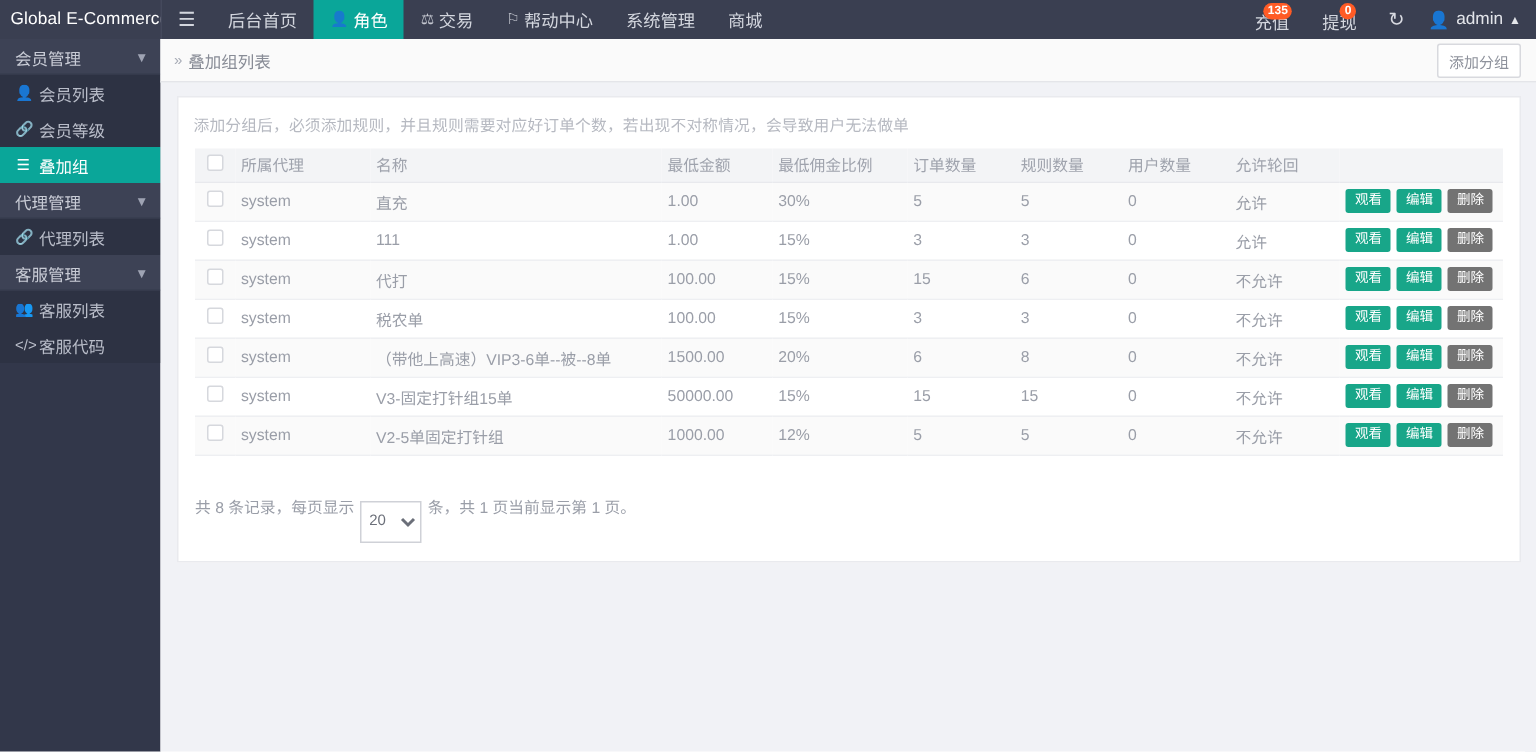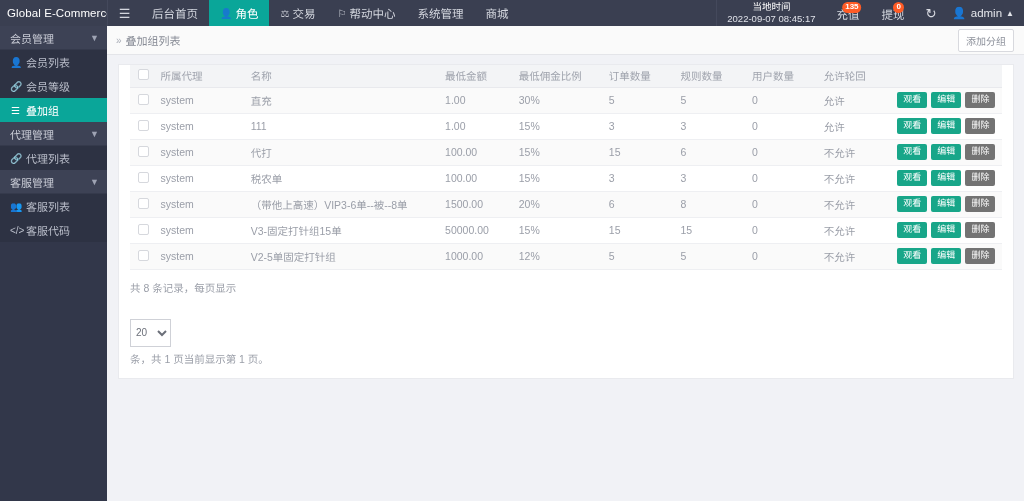--- a/index.html
+++ b/index.html
@@ -218,21 +218,21 @@
     line-height: 1.1;
   }
   .btn-view { background: #18a689; }
   .btn-edit { background: #18a689; }
   .btn-del  { background: #737373; }
 
   .footbar {
     padding: 10px 11px 12px 11px;
     font-size: 10.5px;
     color: #9a9ea8;
-    display: flex; align-items: flex-start; gap: 4px; flex-direction: column;
+    display: flex; align-items: center; gap: 4px;
   }
   .footbar select {
     font-size: 10px;
     font-family: inherit;
     border: 1px solid #cfd1d7;
     background: #fff;
     color: #6b6f79;
     height: 28px;
     padding: 0 1px;
     margin-top: 20px;
@@ -270,24 +270,20 @@
   <div class="nav-item">
     <span>系统管理</span>
   </div>
 
   <div class="nav-item">
     <span>商城</span>
   </div>
 
   <div class="nav-spacer"></div>
 
-  <div class="nav-time">
-    <span class="t-lbl">当地时间</span>
-    <span class="t-val">2022-09-07 08:45:17</span>
-  </div>
 
   <div class="nav-badged">
     <span class="badge">135</span>
     <span>充值</span>
   </div>
 
   <div class="nav-badged">
     <span class="badge small">0</span>
     <span>提现</span>
   </div>
@@ -351,20 +347,21 @@
     <div class="crumb">
       <span class="sep">»</span>
       <span>叠加组列表</span>
     </div>
     <div class="crumb-spacer"></div>
     <button class="btn-outline">添加分组</button>
   </div>
 
   <div id="panel">
 
+    <div class="notice">添加分组后，必须添加规则，并且规则需要对应好订单个数，若出现不对称情况，会导致用户无法做单</div>
 
     <table class="grid">
       <thead>
         <tr>
           <th class="c-chk">
             <span class="chk"></span>
           </th>
           <th class="c-agent">所属代理</th>
           <th class="c-name">名称</th>
           <th class="c-amount">最低金额</th>

